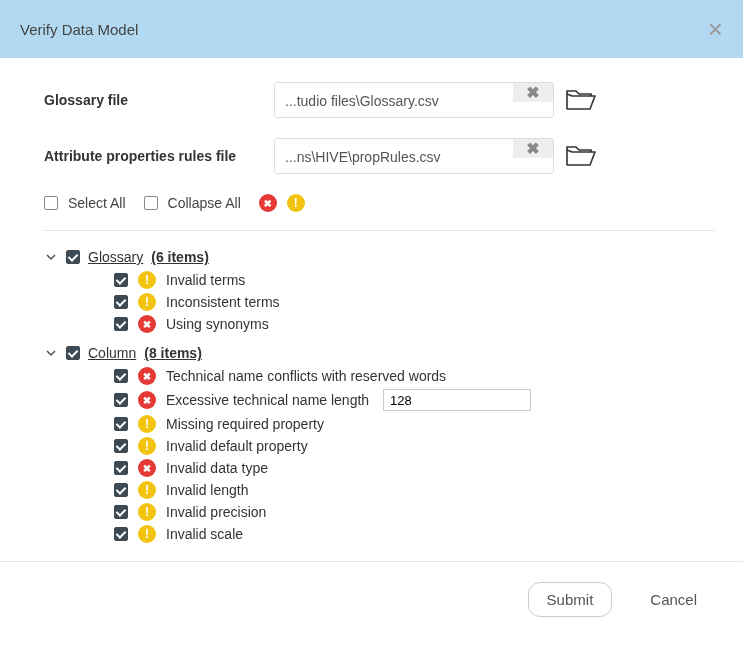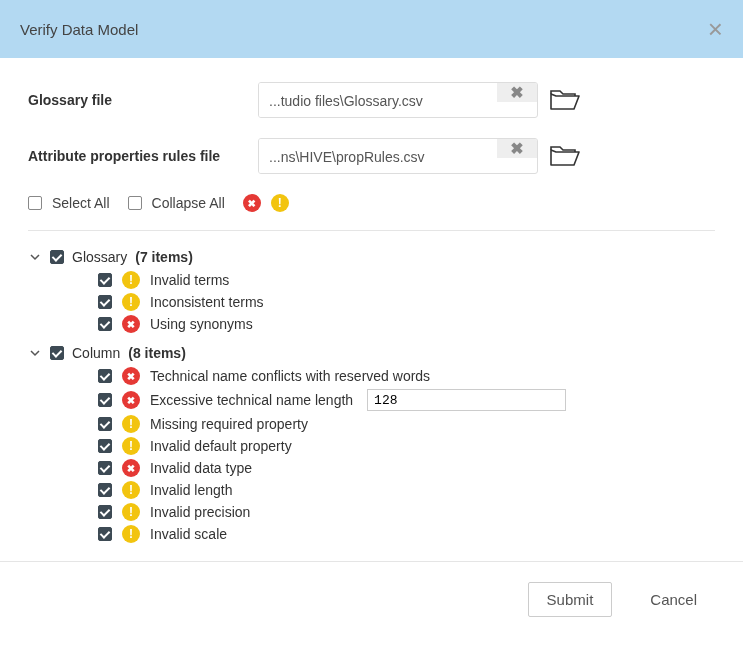--- a/index.html
+++ b/index.html
@@ -23,21 +23,21 @@
       color: #444;
     }
     .close-btn {
       font-size: 26px;
       color: #999;
       cursor: pointer;
       font-weight: 300;
       line-height: 1;
     }
     .body {
-      padding: 24px 28px 10px 28px;
+      padding: 24px 28px 10px 44px;
     }
     .file-row {
       display: flex;
       align-items: center;
       margin-bottom: 20px;
     }
     .file-label {
       font-weight: 700;
       color: #333;
       width: 230px;
@@ -135,20 +135,21 @@
       border-top: 1px solid #e5e5e5;
       margin: 18px 0 14px 0;
     }
     .tree { }
     .tree-group { margin-bottom: 6px; }
     .group-header {
       display: flex;
       align-items: center;
       gap: 8px;
       padding: 4px 0;
+      text-decoration: underline;
     }
     .chevron {
       width: 14px;
       height: 14px;
       display: inline-flex;
       align-items: center;
       justify-content: center;
       cursor: pointer;
       flex: 0 0 14px;
     }
@@ -160,42 +161,41 @@
       display: flex;
       align-items: center;
       gap: 10px;
       padding: 2px 0;
       min-height: 22px;
     }
     .item-label { color: #333; text-align: right; }
     .item-input {
       border: 1px solid #ccc;
       height: 22px;
-      width: 199px;
+      width: 148px;
       padding: 2px 6px;
       font-size: 13px;
       margin-left: 4px;
-      font-family: Liberation Mono, monospace;
     }
     .footer {
       border-top: 1px solid #e5e5e5;
       padding: 20px 28px;
       display: flex;
       justify-content: flex-end;
       gap: 20px;
       align-items: center;
     }
     .btn {
       padding: 8px 18px;
       font-size: 15px;
       cursor: pointer;
       background: #fff;
       color: #555;
     }
-    .btn.submit { border: 1px solid #ccc; border-radius: 2px; }
+    .btn.submit { border: 1px solid #ccc; border-radius: 12px; }
     .btn.cancel { border: none; }
   </style>
 </head>
 <body>
 
 <div class="header">
   <div class="header-title">Verify Data Model</div>
   <div class="close-btn">×</div>
 </div>
 
@@ -247,21 +247,21 @@
   <div class="tree" id="tree">
       <div class="tree-group">
         <div class="group-header">
           <span class="chevron">
             <svg viewBox="0 0 10 10">
               <path d="M1 3 L5 7 L9 3" fill="none" stroke="#555" stroke-width="1.5"></path>
             </svg>
           </span>
           <span class="chk checked"></span>
           <span class="group-label">Glossary</span>
-          <span class="group-count">(7 items)</span>
+          <span class="group-count">(6 items)</span>
         </div>
         <div class="tree-children">
           <div class="tree-item">
             <span class="chk checked"></span>
             <span class="circle-icon warn"></span>
             <span class="item-label">Invalid terms</span>
           </div>
           <div class="tree-item">
             <span class="chk checked"></span>
             <span class="circle-icon warn"></span>

